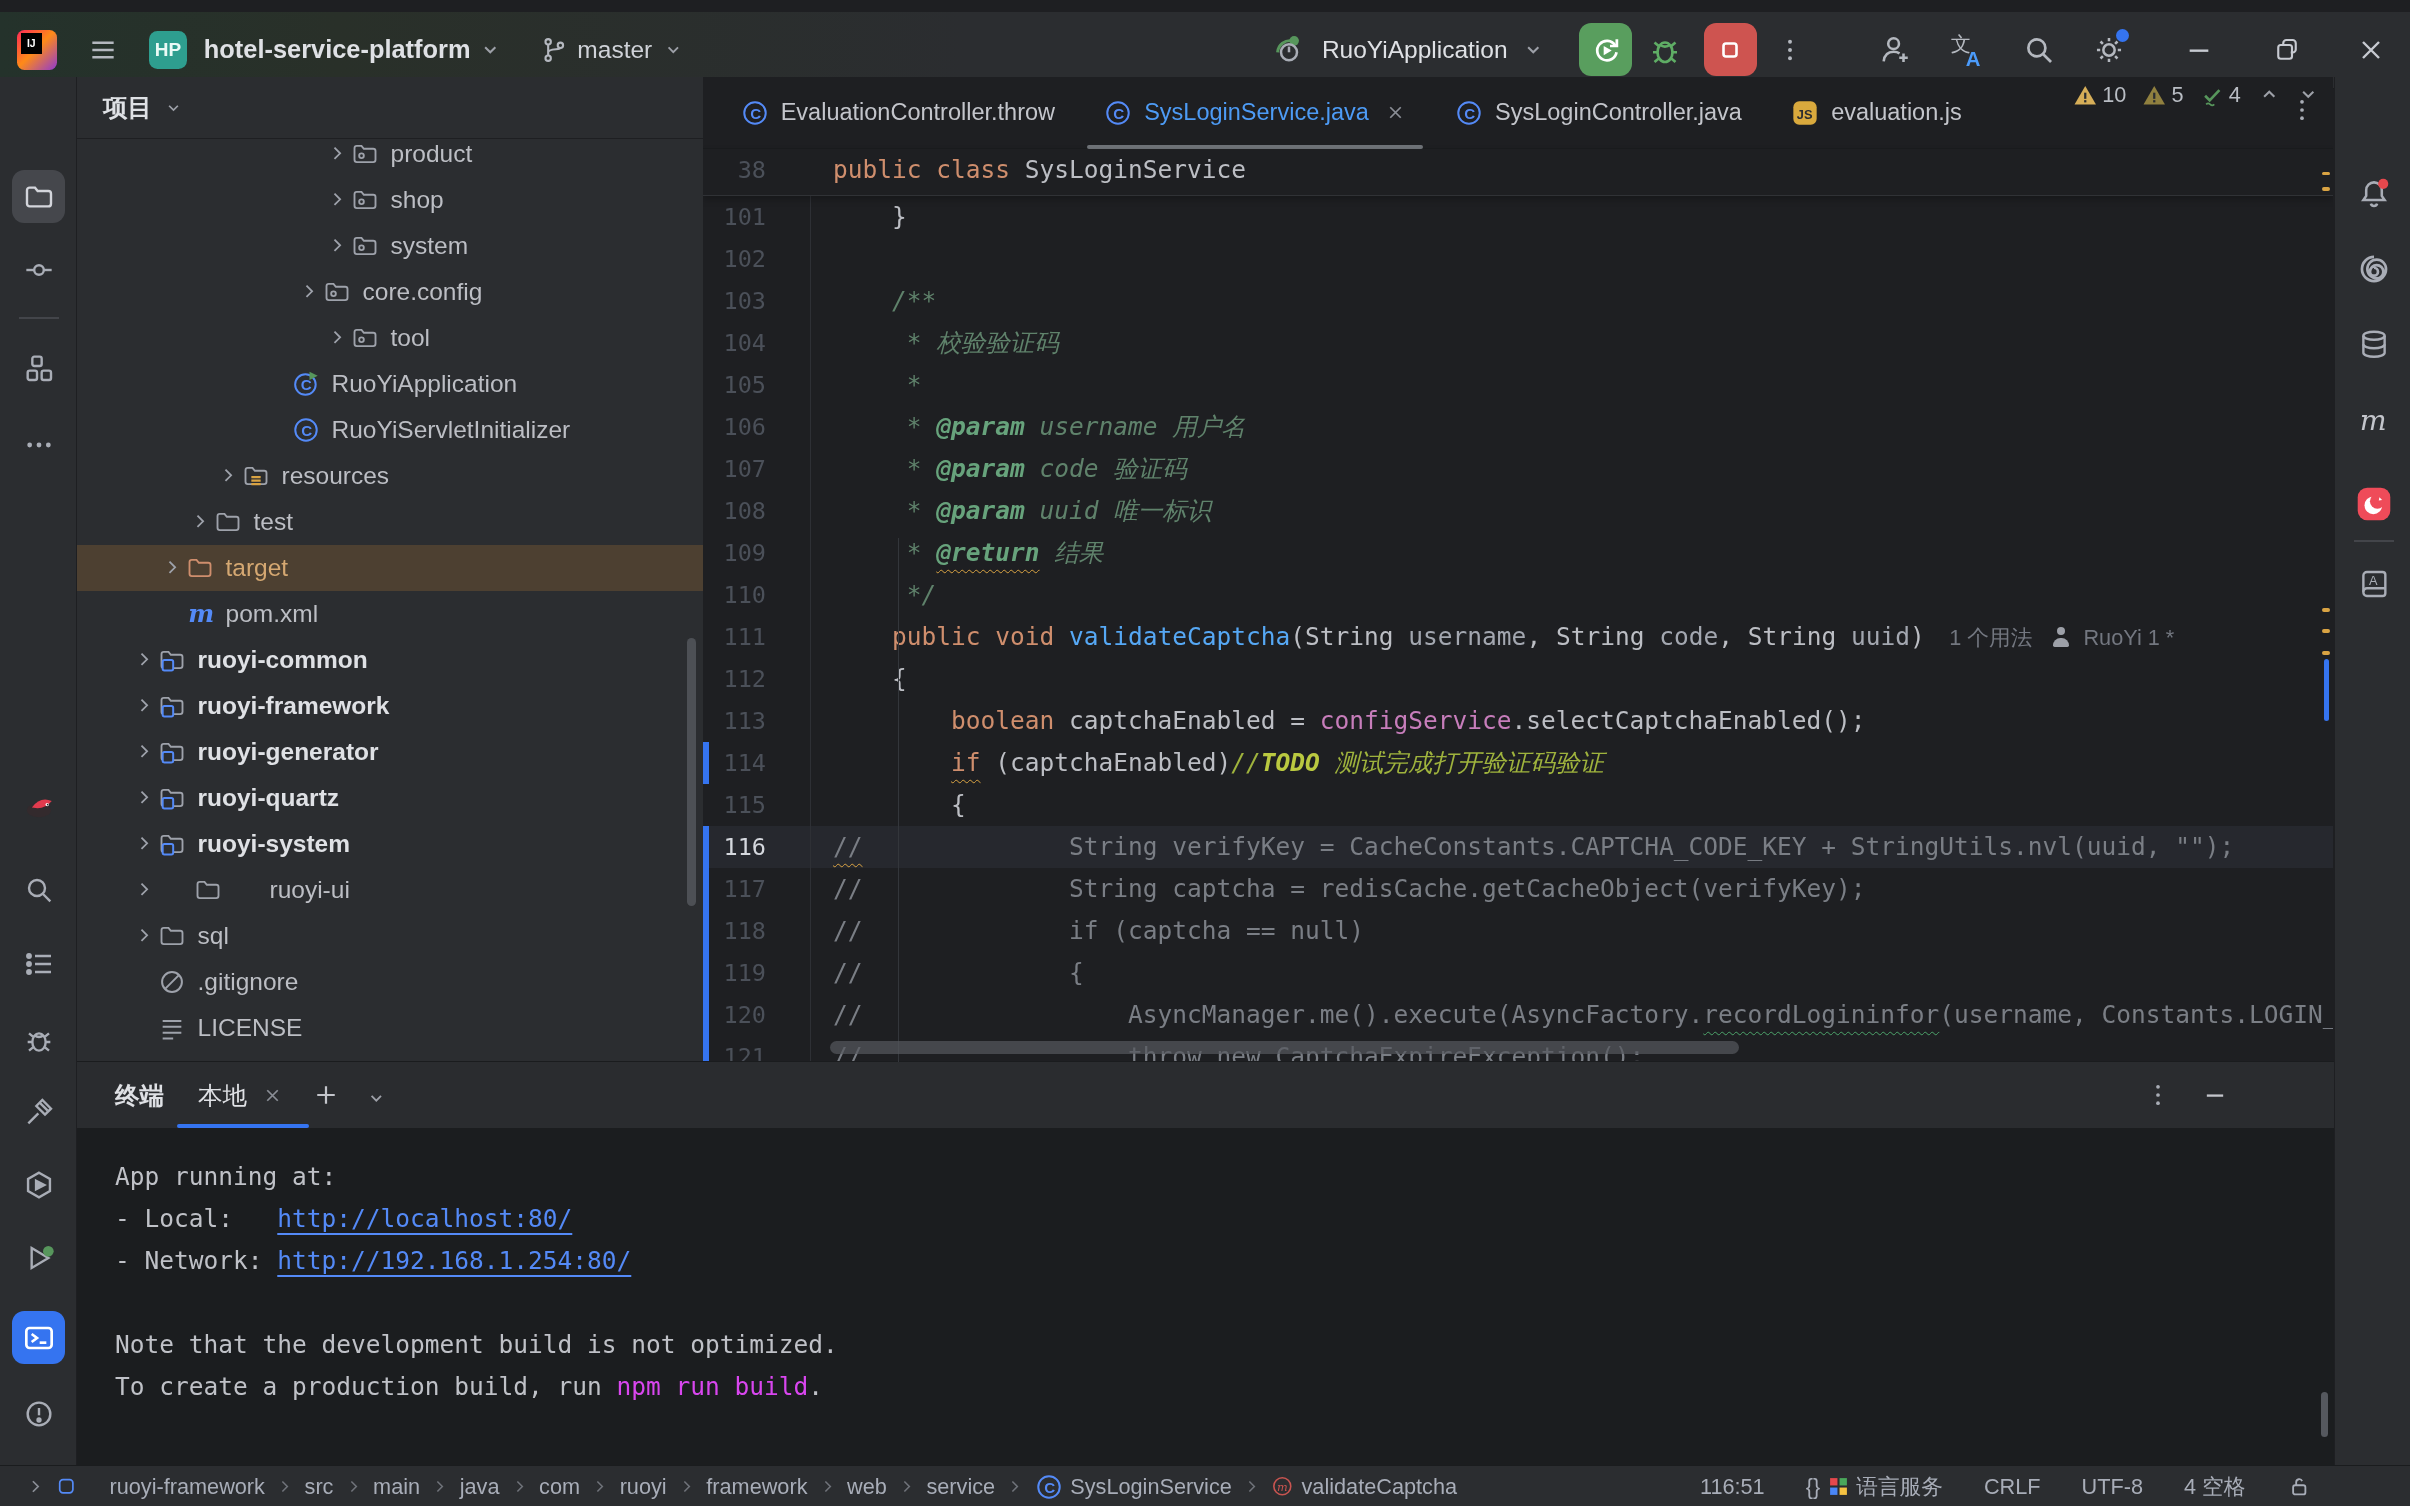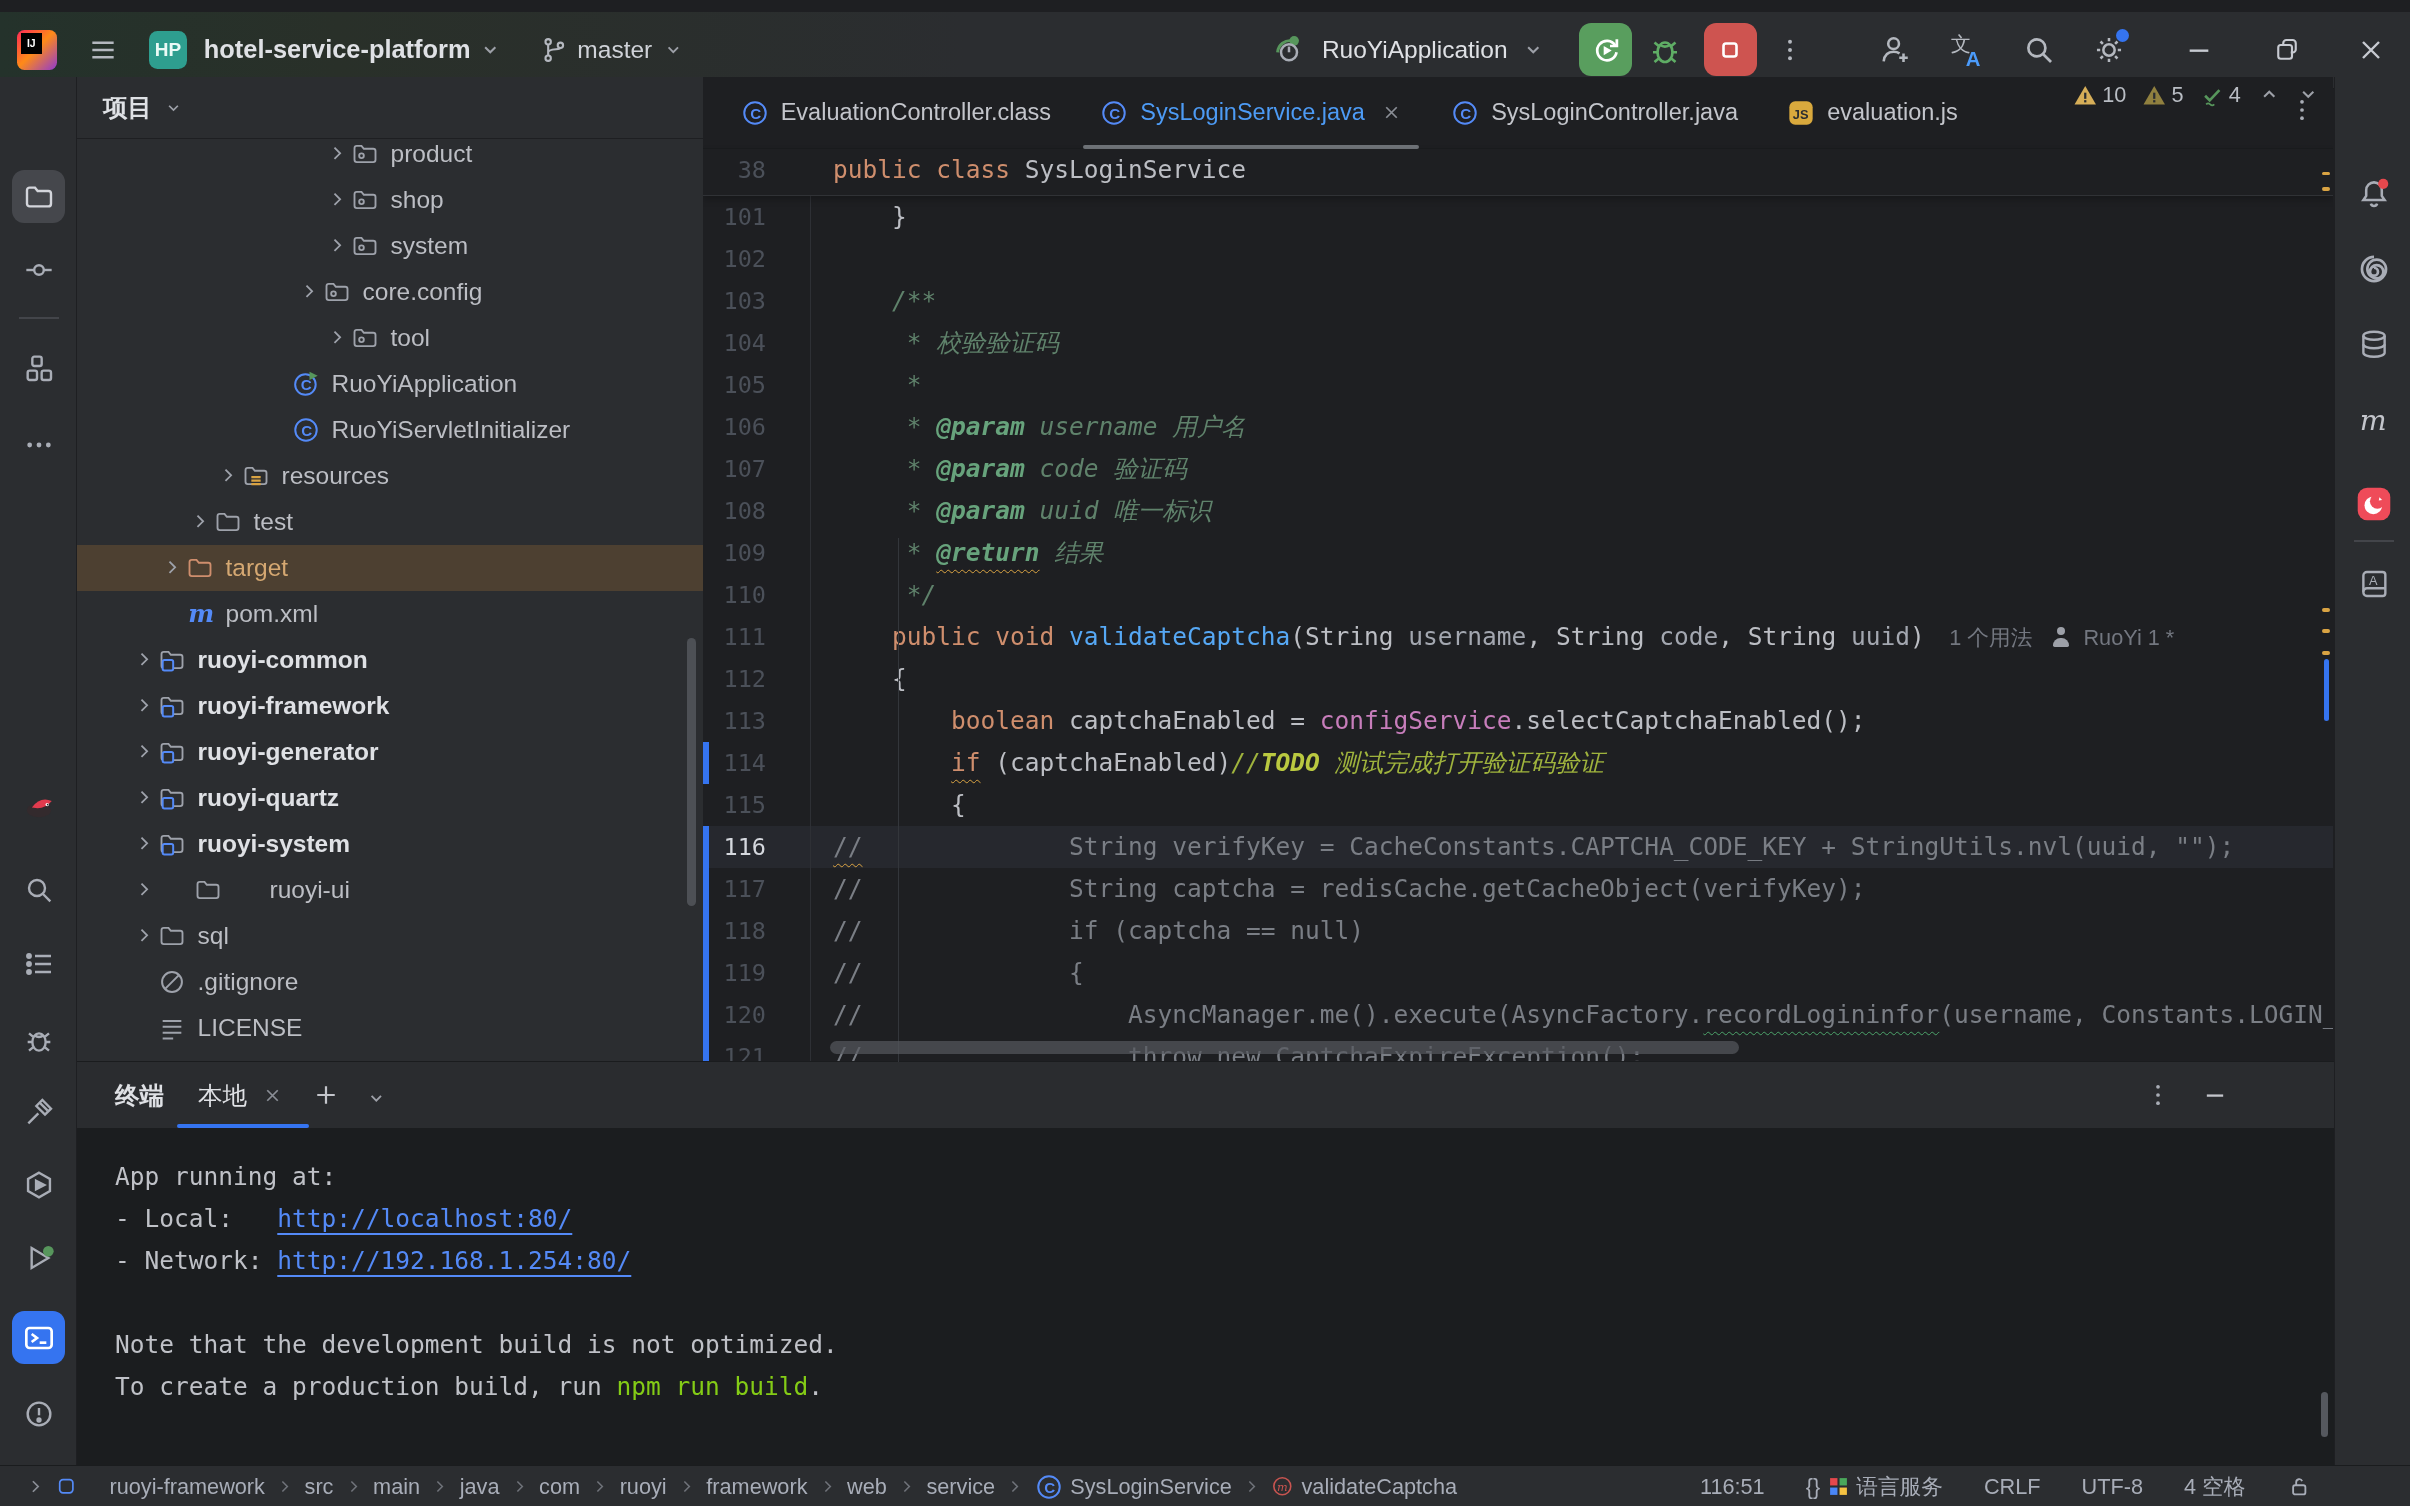--- a/index.html
+++ b/index.html
@@ -115,21 +115,21 @@
   .term-underline { position:absolute; left:100px; bottom:0; width:132px; height:3.8px; background:#3574f0; border-radius:1.9px; }
   .term-plus { position:absolute; left:235px; top:19px; }
   .term-chev { position:absolute; left:288px; top:24.5px; }
   .term-kebab { position:absolute; right:162px; top:19px; }
   .term-min { position:absolute; right:105px; top:19px; }
   #term-body { position:absolute; left:38px; top:94px; right:19px; bottom:0;
     font-family:"DejaVu Sans Mono", monospace; font-size:24.5px; }
   #term-body p { height:42px; line-height:42px; white-space:pre; }
   .tl-t { color:#bfc1c7; }
   .tl-link { color:#548af7; text-decoration:underline; text-underline-offset:5.6px; }
-  .tl-cmd { color:#84cc16; }
+  .tl-cmd { color:#d946ef; }
   #term-scroll { position:absolute; right:5.6px; top:330px; width:7.5px; height:45px; background:#55585e; border-radius:3.8px; }
 
   
   #statusbar { position:absolute; left:0; bottom:0; width:2411px; height:42px; background:#2b2d30;
     border-top:1.9px solid #1a1c1e; display:flex; align-items:center; font-size:21.7px; color:#a8adb8; }
   #crumbs { display:flex; align-items:center; gap:11.3px; padding-left:32px; }
   .crumb { display:flex; align-items:center; gap:7.5px; }
   .crumb-sep { color:#6f737a; }
   #status-right { margin-left:auto; display:flex; align-items:center; gap:41px; padding-right:100px; }
   .sr-item { display:flex; align-items:center; gap:7.5px; }
@@ -624,21 +624,21 @@
 
   <section id="editor">
     <div id="tabbar">
         <div class="tab">
           <span class="ticn">
             <svg width="28" height="28" viewBox="0 0 24 24" style="font-size:25px">
               <circle cx="12" cy="12" r="9.2" stroke="#548af7" stroke-width="1.7" fill="none"></circle>
               <text x="8" y="17" font-size="13" font-weight="bold" fill="#548af7" font-family="Liberation Sans">C</text>
             </svg>
           </span>
-          <span class="tlbl">EvaluationController.class</span>
+          <span class="tlbl">EvaluationController.throw</span>
         </div>
         <div class="tab active">
           <span class="ticn">
             <svg width="28" height="28" viewBox="0 0 24 24" style="font-size:25px">
               <circle cx="12" cy="12" r="9.2" stroke="#548af7" stroke-width="1.7" fill="none"></circle>
               <text x="8" y="17" font-size="13" font-weight="bold" fill="#548af7" font-family="Liberation Sans">C</text>
             </svg>
           </span>
           <span class="tlbl">SysLoginService.java</span>
           <span class="tclose">

